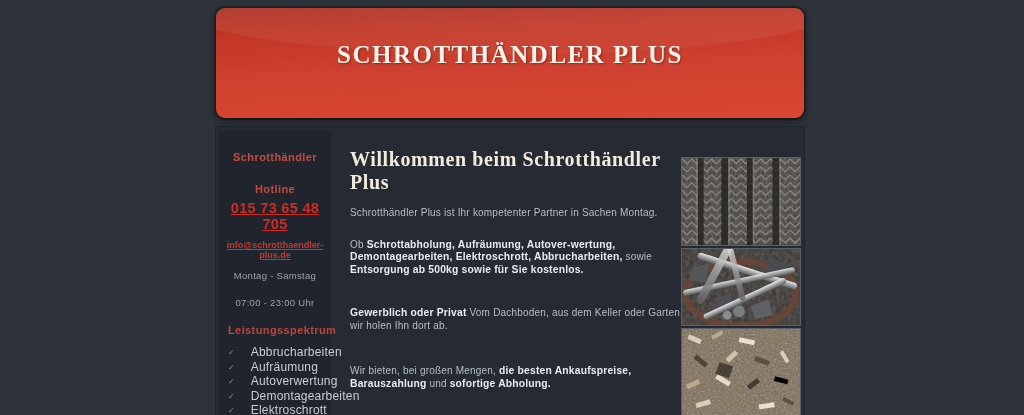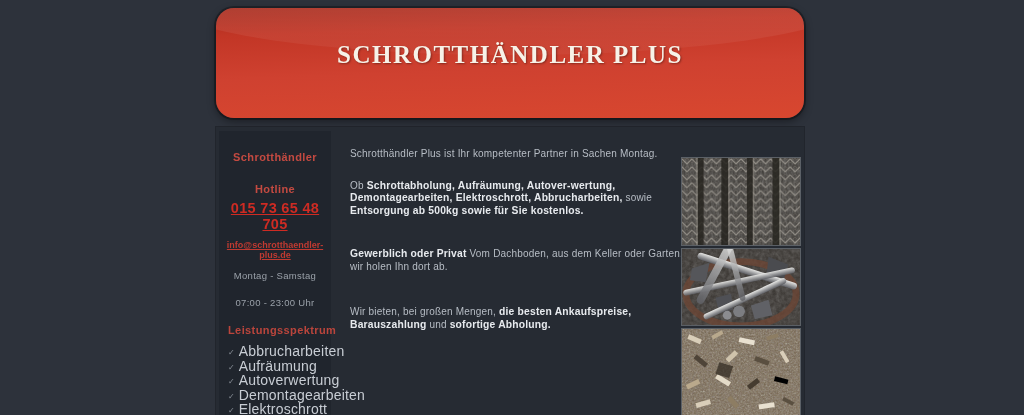--- a/index.html
+++ b/index.html
@@ -6,21 +6,21 @@
   html,body { width:1024px; height:415px; overflow:hidden; }
   body {
     background:#2d323b;
     font-family:"Liberation Sans", sans-serif;
     position:relative;
   }
 
   
   .banner {
     position:absolute; left:216px; top:8px; width:588px; height:110px;
-    border-radius:18px;
+    border-radius:9px;
     background:linear-gradient(178deg,#a82c1e 0%, #c23626 22%, #cf4130 55%, #d8472f 100%);
     box-shadow:0 0 0 2px rgba(0,0,0,0.28), 0 3px 8px rgba(0,0,0,0.45);
     overflow:hidden;
     text-align:center;
   }
   .banner::before {
     content:""; position:absolute; left:-10%; top:-62%; width:120%; height:105%;
     border-radius:50%;
     background:linear-gradient(180deg, rgba(255,255,255,0.16), rgba(255,255,255,0.04));
   }
@@ -67,21 +67,21 @@
   .side-hours { margin-top:16px; }
   .side-days, .side-hours { color:#9aa1a9; font-size:9.5px; letter-spacing:0.3px; }
 
   .services-title {
     margin-top:16px; text-align:left; padding-left:9px;
     color:#bb453c; font-size:11px; font-weight:bold; letter-spacing:0.4px;
   }
   .services { margin-top:9px; text-align:left; padding-left:9px; }
   .svc-item { line-height:12.6px; white-space:nowrap; cursor:pointer; }
   .check { color:#8a9199; font-size:8px; margin-right:4px; vertical-align:1px; }
-  .svc-label { color:#c8cdd4; font-size:14px; letter-spacing:0.2px; }
+  .svc-label { color:#c8cdd4; font-size:12px; letter-spacing:0.2px;margin-left:12px; }
 
   
   .main-col {
     position:absolute; left:134px; top:0; width:334px; padding-top:21px;
   }
   .main-col h2 {
     font-family:"Liberation Serif", serif;
     font-size:20px; font-weight:bold; letter-spacing:0.6px;
     color:#f1ebdc; margin-bottom:13px;
   }
@@ -127,20 +127,21 @@
         <div class="svc-item"><span class="check">✓</span><span class="svc-label">Abbrucharbeiten</span></div>
         <div class="svc-item"><span class="check">✓</span><span class="svc-label">Aufräumung</span></div>
         <div class="svc-item"><span class="check">✓</span><span class="svc-label">Autoverwertung</span></div>
         <div class="svc-item"><span class="check">✓</span><span class="svc-label">Demontagearbeiten</span></div>
         <div class="svc-item"><span class="check">✓</span><span class="svc-label">Elektroschrott</span></div>
         <div class="svc-item"></div>
       </nav>
   </aside>
 
   <main class="main-col">
+    <h2>Willkommen beim Schrotthändler Plus</h2>
     <p class="p1"><span>Schrotthändler Plus ist Ihr kompetenter Partner in Sachen Montag.</span></p>
     <p class="p2"><span>Ob </span><strong>Schrottabholung, Aufräumung, Autover-wertung, Demontagearbeiten, Elektroschrott, Abbrucharbeiten,</strong><span> sowie </span><strong>Entsorgung ab 500kg sowie für Sie kostenlos.</strong></p>
     <p class="p3"><strong>Gewerblich oder Privat</strong><span> Vom Dachboden, aus dem Keller oder Garten, wir holen Ihn dort ab.</span></p>
     <p class="p4"><span>Wir bieten, bei großen Mengen, </span><strong>die besten Ankaufspreise, Barauszahlung</strong><span> und </span><strong>sofortige Abholung.</strong></p>
 
   </main>
 
   <div class="images-col">
 
     <div class="scrap-img img-springs">

